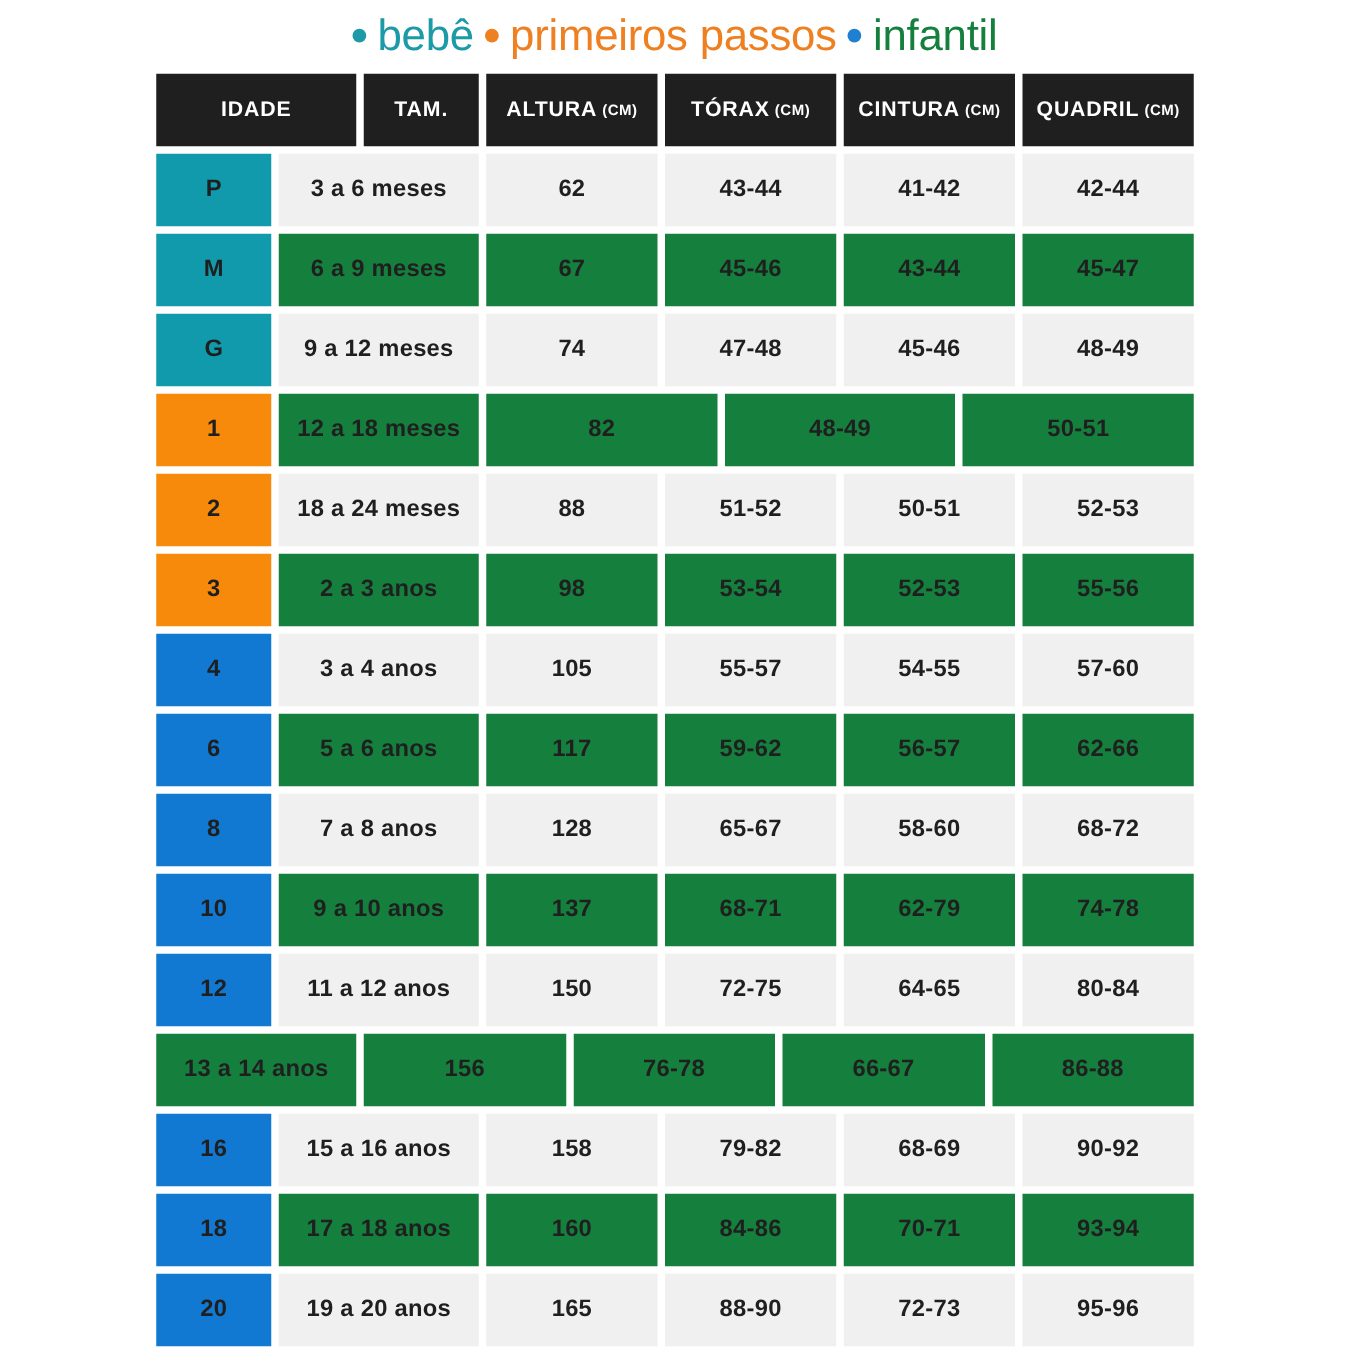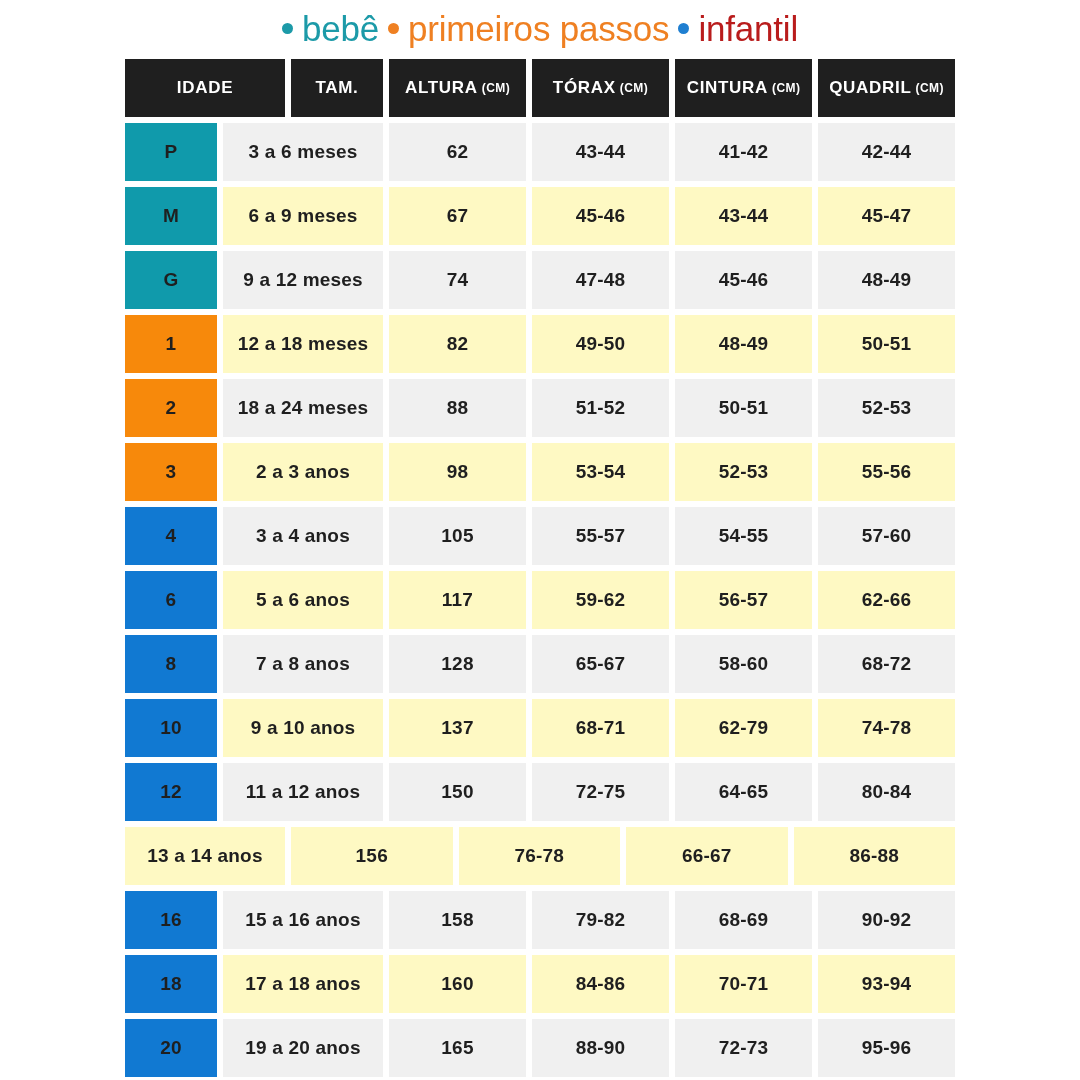--- a/index.html
+++ b/index.html
@@ -105,21 +105,21 @@
     font-size: 19px;
     font-weight: 700;
     color: #1f1f1f;
     letter-spacing: 0.2px;
   }
 
   .row-body.shade-a .c-age,
   .row-body.shade-a .c-data { background: #f0f0f0; }
 
   .row-body.shade-b .c-age,
-  .row-body.shade-b .c-data { background: #fef9c3; }
+  .row-body.shade-b .c-data { background: #15803d; }
 
   
   .chip {
     color: #ffffff;
     font-size: 20px;
     font-weight: 700;
     letter-spacing: 0.5px;
   }
   .chip.cat-bebe      { background: #109aab; }
   .chip.cat-primeiros { background: #f7890b; }
@@ -134,21 +134,21 @@
       <div class="legend-item">
         <span class="legend-dot" style="background: rgb(28, 154, 168);"></span>
         <span class="legend-label" style="color: rgb(28, 154, 168);">bebê</span>
       </div>
       <div class="legend-item">
         <span class="legend-dot" style="background: rgb(239, 128, 34);"></span>
         <span class="legend-label" style="color: rgb(239, 128, 34);">primeiros passos</span>
       </div>
       <div class="legend-item">
         <span class="legend-dot" style="background: rgb(31, 127, 209);"></span>
-        <span class="legend-label" style="color: #b91c1c;">infantil</span>
+        <span class="legend-label" style="color: #15803d;">infantil</span>
       </div>
     </div>
 
   <div class="table">
     <div class="row row-head" id="header-row">
         <div class="cell c-age">
           <span>IDADE</span>
         </div>
         <div class="cell c-size">
           <span>TAM.</span>
@@ -235,23 +235,20 @@
           <div class="cell c-size chip cat-primeiros">
             <span>1</span>
           </div>
           <div class="cell c-age">
             <span>12 a 18 meses</span>
           </div>
           <div class="cell c-data">
             <span>82</span>
           </div>
           <div class="cell c-data">
-            <span>49-50</span>
-          </div>
-          <div class="cell c-data">
             <span>48-49</span>
           </div>
           <div class="cell c-data">
             <span>50-51</span>
           </div>
         </div>
         <div class="row row-body shade-a">
           <div class="cell c-size chip cat-primeiros">
             <span>2</span>
           </div>

